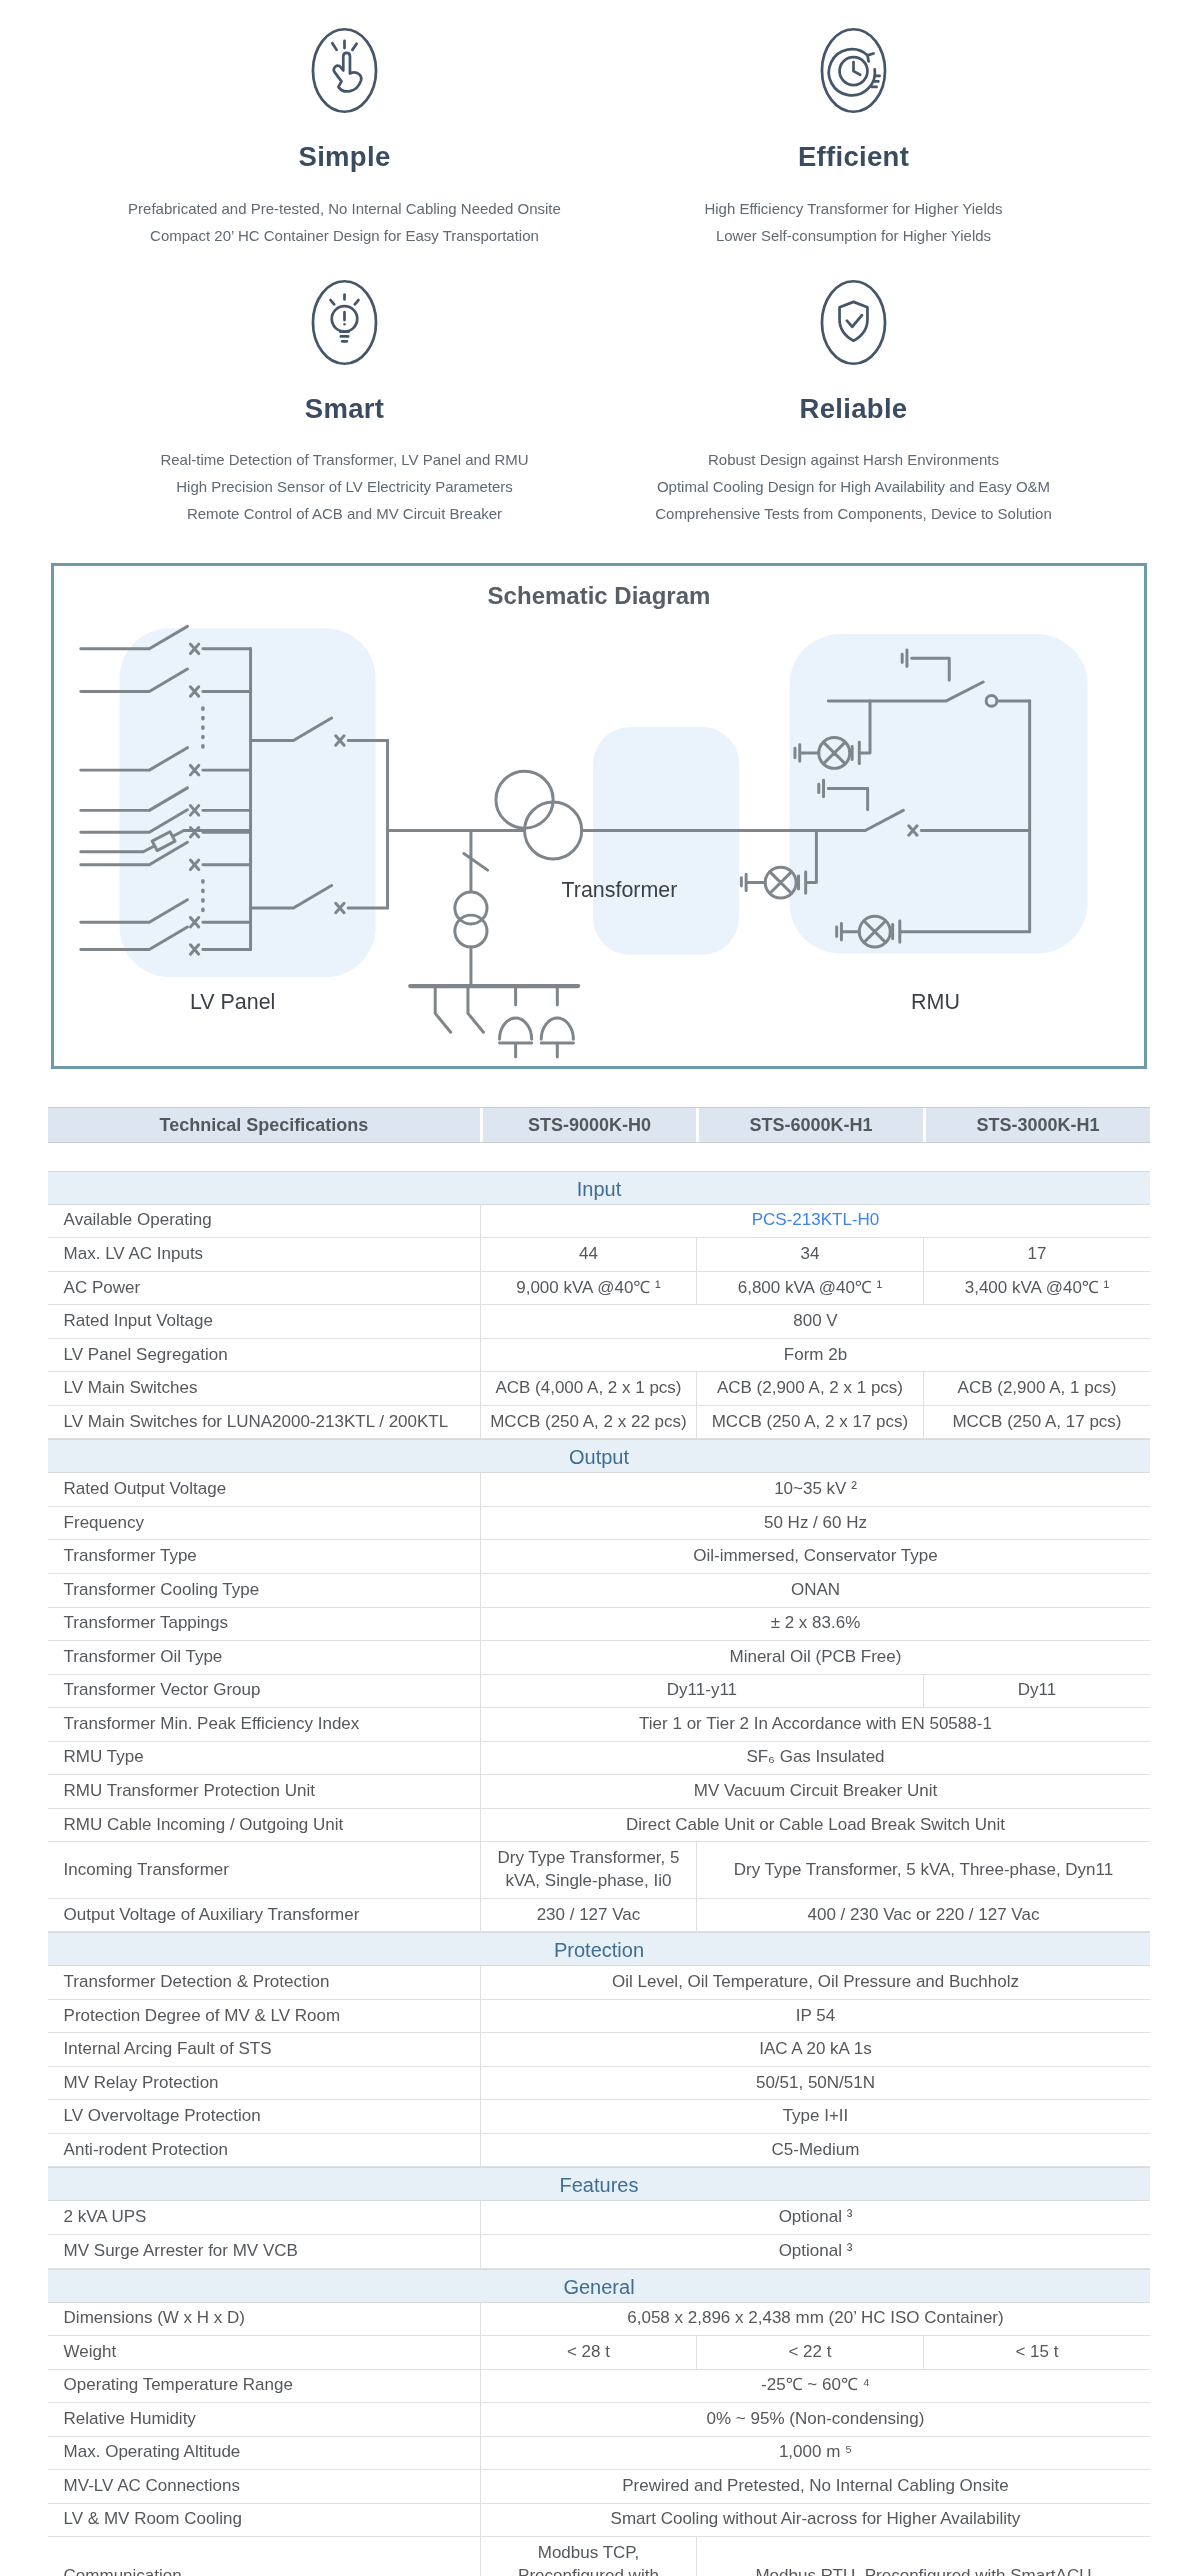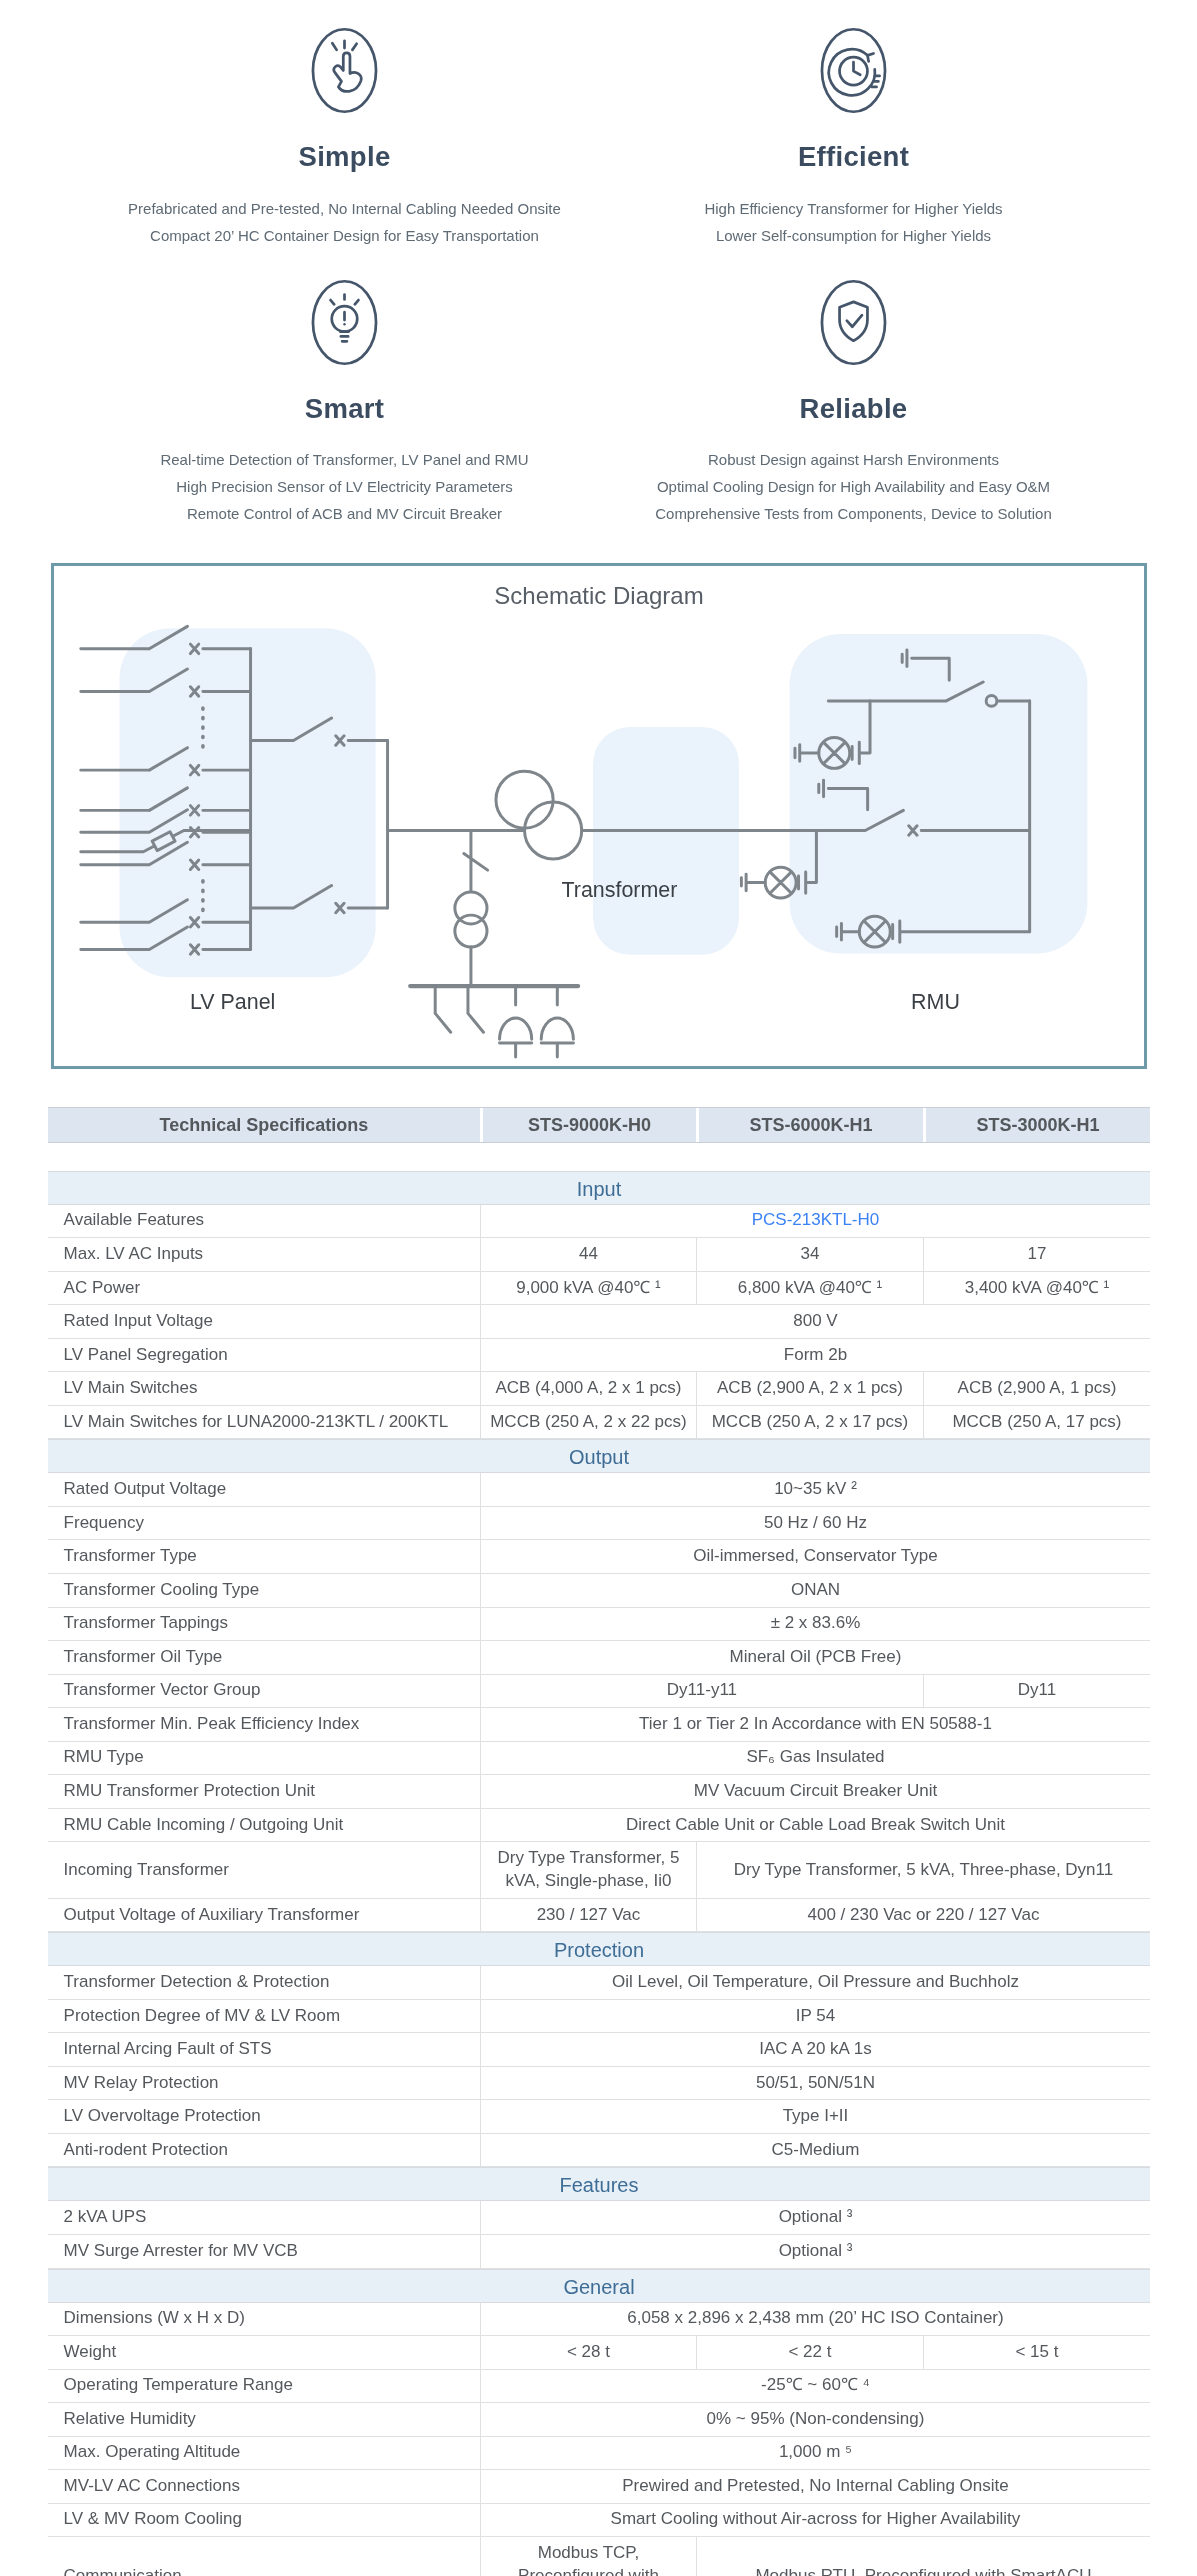--- a/index.html
+++ b/index.html
@@ -7,21 +7,21 @@
 
   
   .features{display:grid;grid-template-columns:1fr 1fr;row-gap:28px;padding:25px 90px 0;}
   .feature{text-align:center;}
   .feature .icon svg{width:73px;height:91px;display:inline-block;}
   .feature h2{font-size:27.5px;font-weight:bold;color:#3c4c60;margin:23px 0 21.6px;letter-spacing:0.3px;}
   .feature p{font-size:15px;color:#5e6a74;margin:0;line-height:1.8;}
 
   
   .schematic{position:relative;margin:36px 51px 0;height:506px;border:3.6px solid #6f9aa9;background:#fff;box-sizing:border-box;}
-  .schematic-title{position:absolute;top:15.6px;left:0;width:100%;text-align:center;font-size:24px;font-weight:normal;color:#575e66;z-index:2;}
+  .schematic-title{position:absolute;top:15.6px;left:0;width:100%;text-align:center;font-size:24px;font-weight:bold;color:#575e66;z-index:2;}
   .schematic svg{position:absolute;left:0;top:0;width:100%;height:100%;}
   .schematic text{font-family:"Liberation Sans",sans-serif;}
 
   
   .spec-table{margin:38px 48px 0;font-size:17px;}
   .thead{display:flex;align-items:stretch;height:36px;background:#dde6f0;border-top:1.2px solid #c9ced4;border-bottom:1.2px solid #c9ced4;box-sizing:border-box;}
   .th{display:flex;align-items:center;justify-content:center;font-weight:bold;font-size:18px;color:#54585c;box-sizing:border-box;}
   .th + .th{border-left:3.6px solid #ffffff;}
   .w0{width:39.2%}.w1{width:19.6%}.w2{width:20.6%}.w3{width:20.6%}
   .spacer{height:27.5px;}
@@ -174,21 +174,21 @@
     <div class="thead">
       <div class="th w0">Technical Specifications</div>
       <div class="th w1">STS-9000K-H0</div>
       <div class="th w2">STS-6000K-H1</div>
       <div class="th w3">STS-3000K-H1</div>
     </div>
     <div class="spacer"></div>
     <div>
         <div class="section-band">Input</div>
         <div class="spec-row">
-          <div class="cell label" style="width: 39.2%;">Available Features</div>
+          <div class="cell label" style="width: 39.2%;">Available Operating</div>
           <div class="cell value accent" style="width: 60.8%;">PCS-213KTL-H0</div>
         </div>
         <div class="spec-row">
           <div class="cell label" style="width: 39.2%;">Max. LV AC Inputs</div>
           <div class="cell value" style="width: 19.6%;">44</div>
           <div class="cell value" style="width: 20.6%;">34</div>
           <div class="cell value" style="width: 20.6%;">17</div>
         </div>
         <div class="spec-row">
           <div class="cell label" style="width: 39.2%;">AC Power</div>

